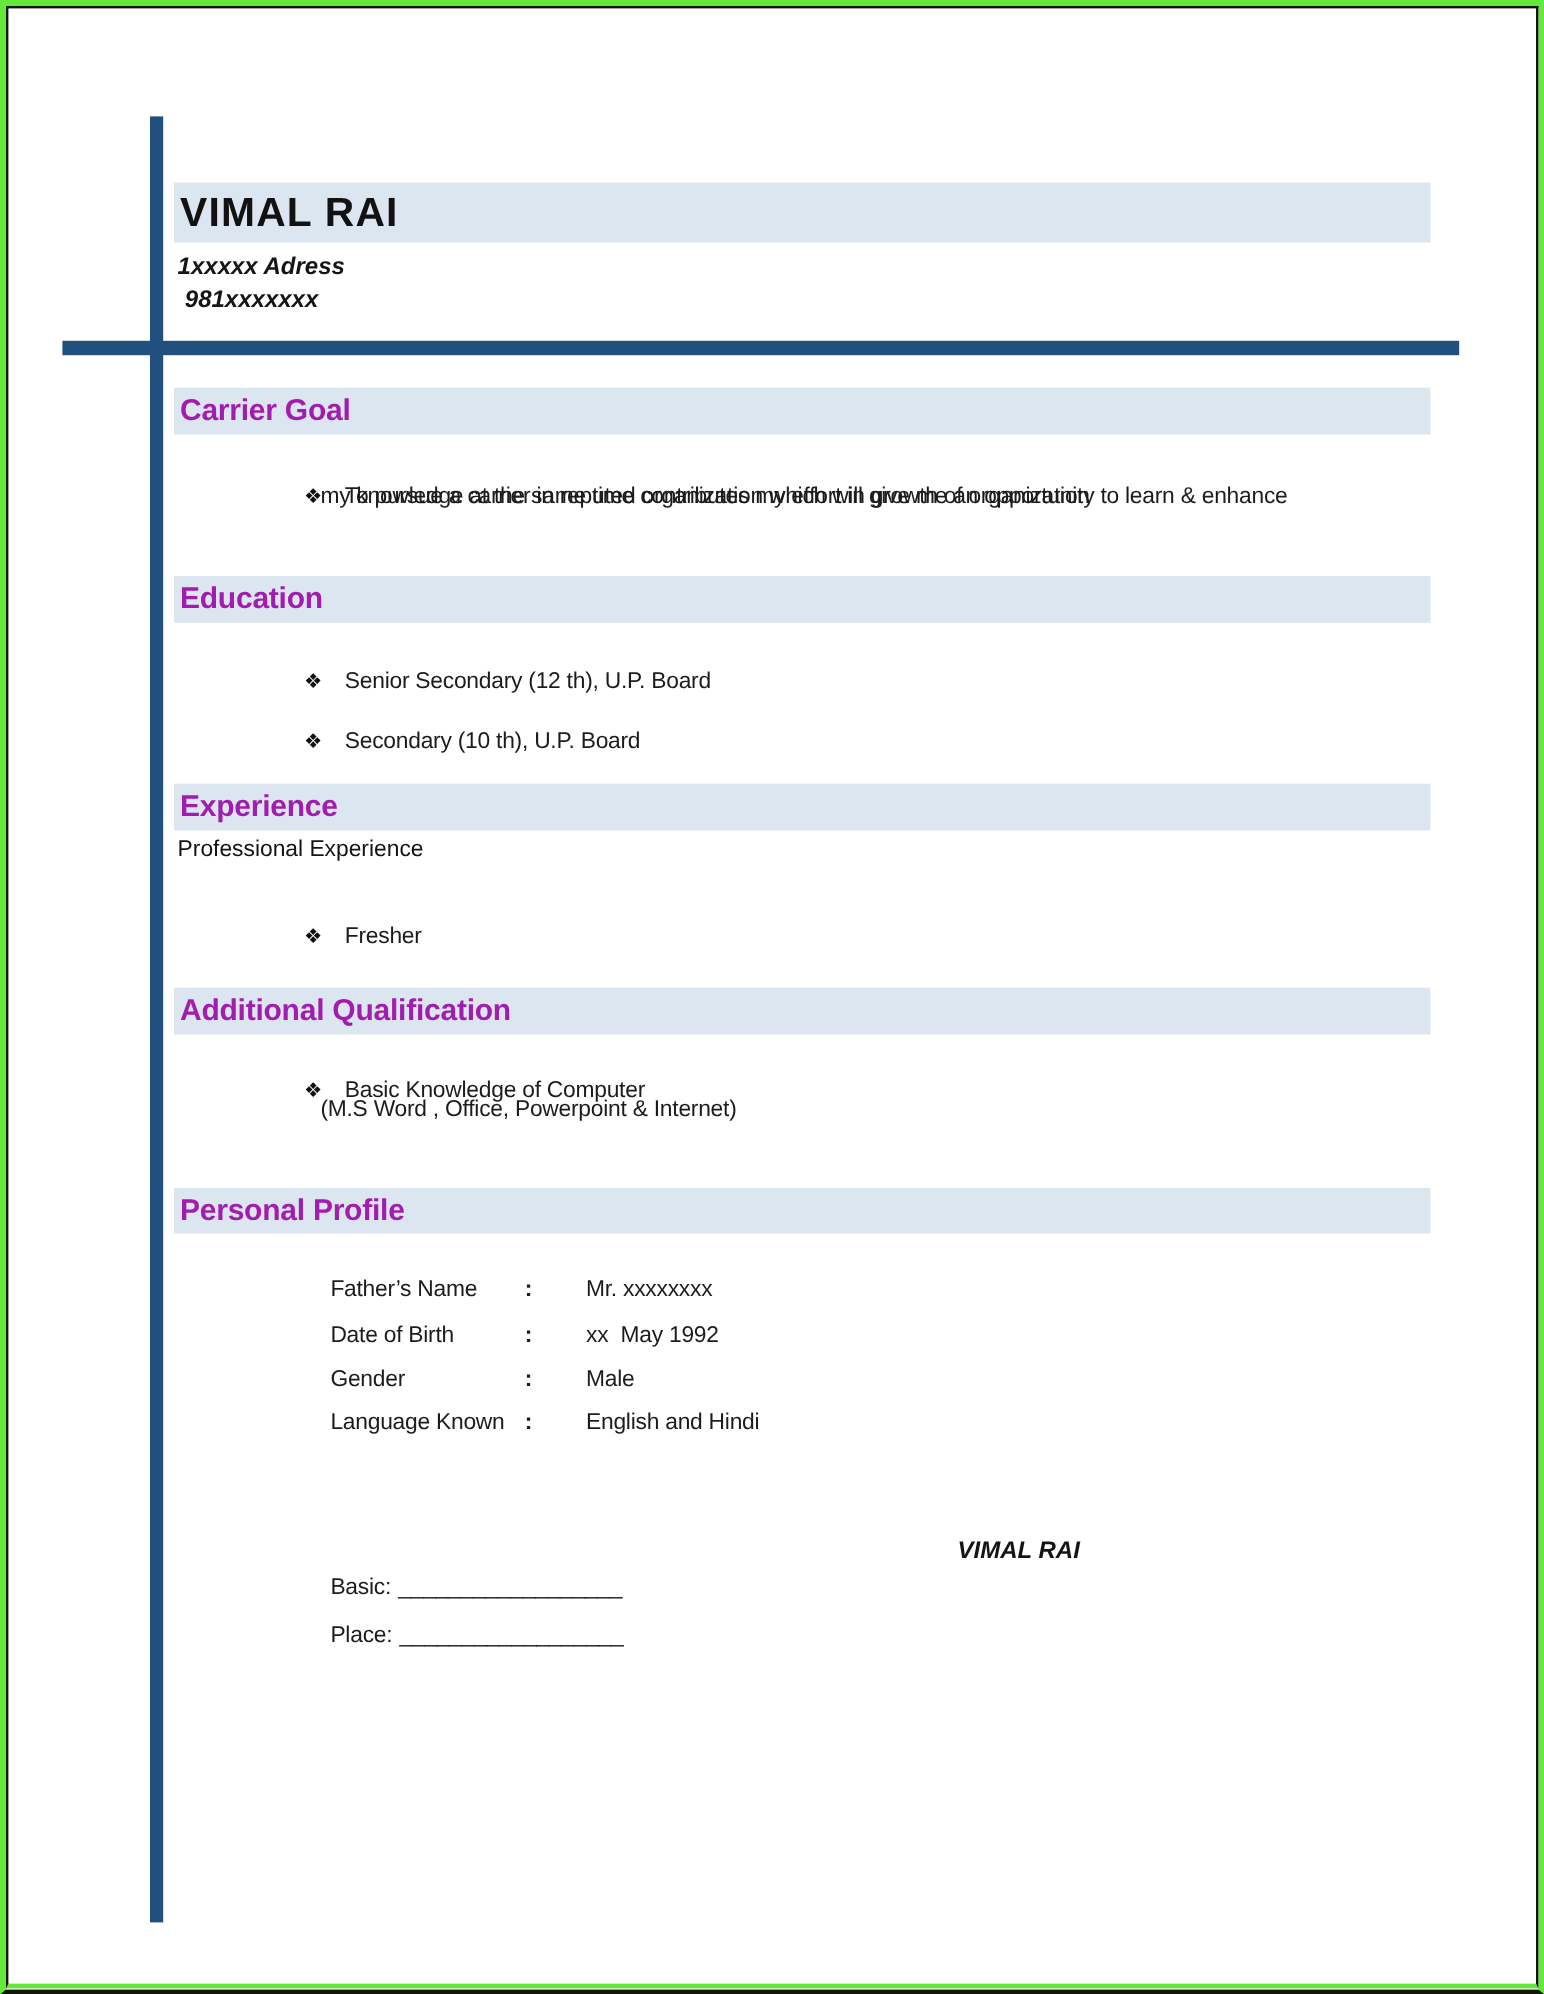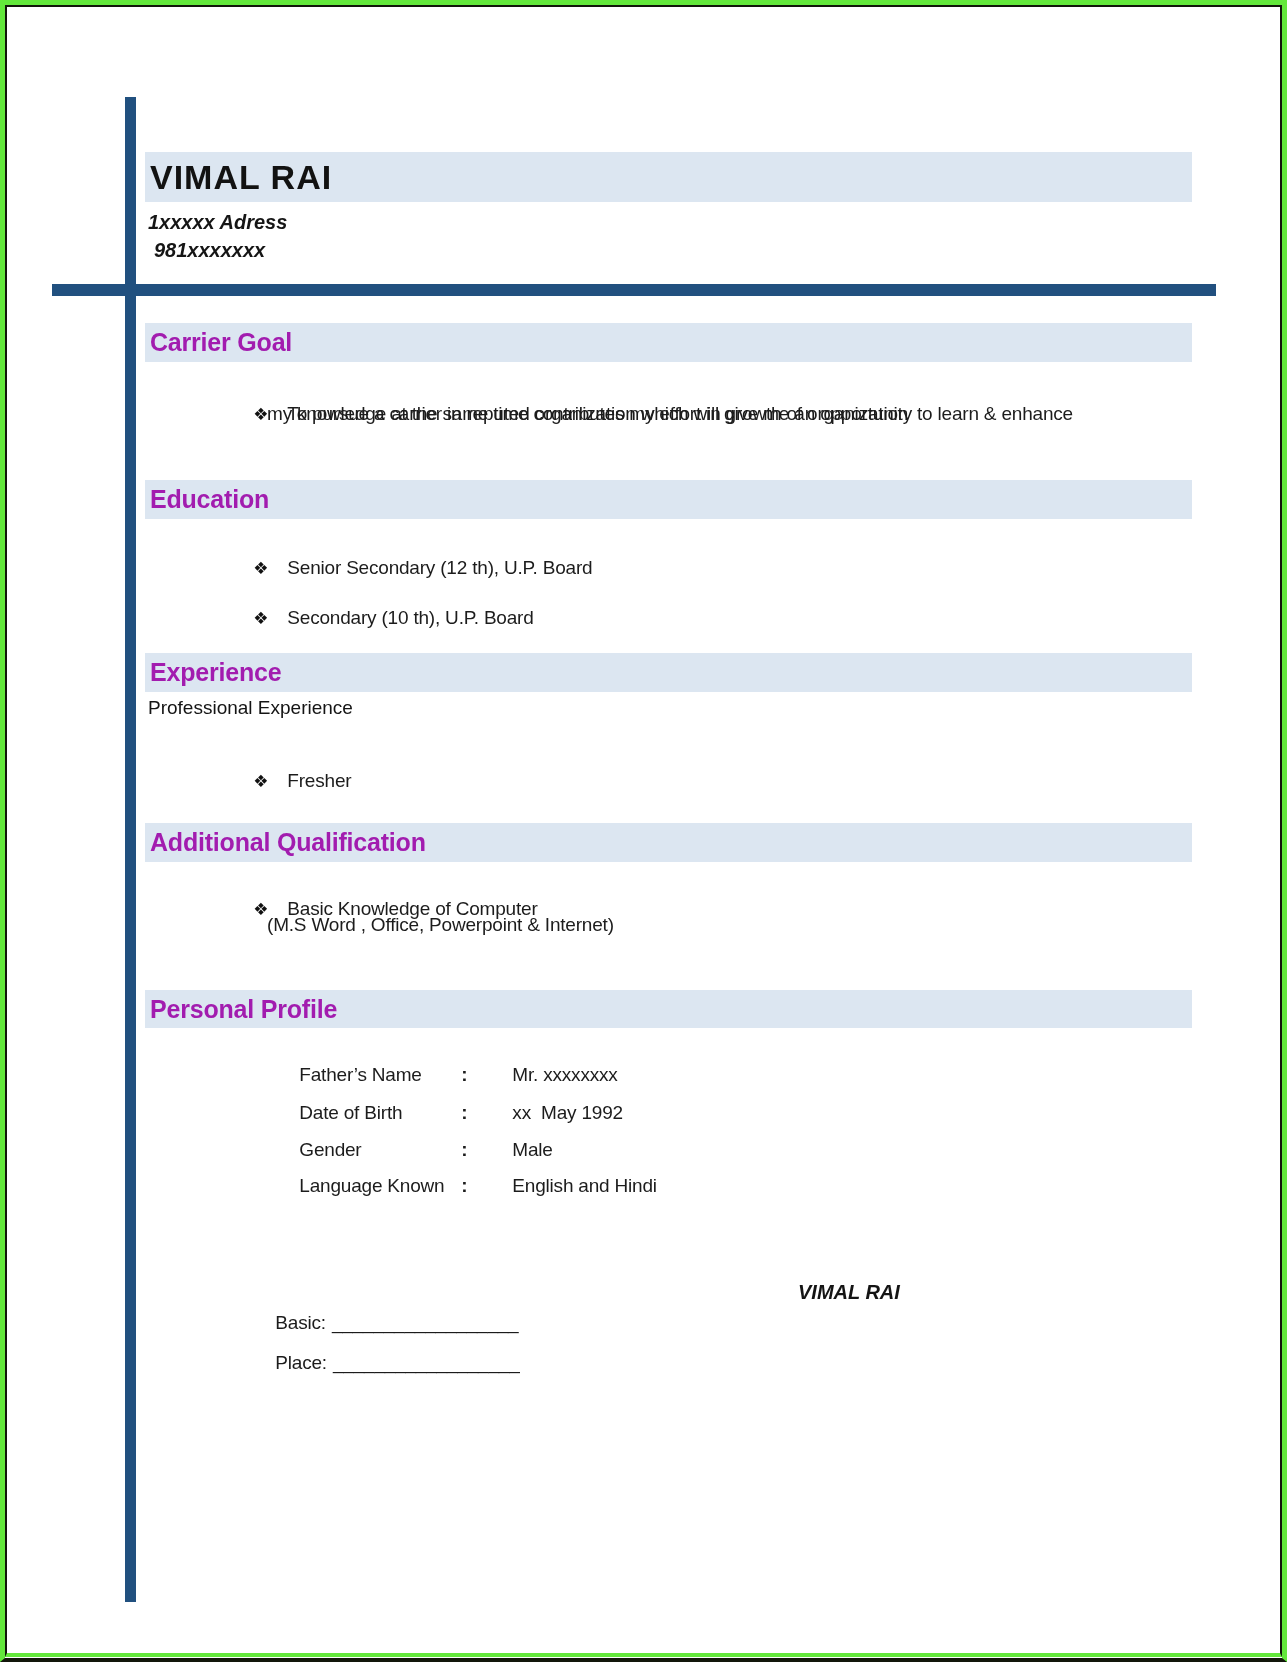--- a/index.html
+++ b/index.html
@@ -23,21 +23,21 @@
     font-size:25px; font-weight:bold; line-height:39px; padding-left:5px;
     color:#a21caf; letter-spacing:-0.2px;
   }
   .addr { position:absolute; font-size:20px; font-weight:bold; font-style:italic; line-height:28px; color:#151515; }
 
   .line { position:absolute; font-size:19px; line-height:28px; letter-spacing:-0.2px; white-space:pre; color:#1c1c1c; }
   .bullet { display:inline-block; width:34px; font-size:17px; color:#111; }
   .subhead { position:absolute; left:148px; font-size:19px; font-weight:normal; line-height:28px; color:#141414; }
 
   .prow { position:absolute; left:255px; font-size:19px; line-height:28px; white-space:pre; letter-spacing:-0.2px; }
-  .prow .lbl { display:inline-block; width:162px;margin-left:24px; }
+  .prow .lbl { display:inline-block; width:162px; }
   .prow .col { display:inline-block; width:51px; font-weight:bold; }
 
   .frow { position:absolute; left:255px; font-size:19px; line-height:28px; letter-spacing:-0.2px; white-space:pre; }
   .frow .fline { margin-left:6px; }
   .sig { position:absolute; left:798px; top:1281px; font-size:20px; font-weight:bold; font-style:italic; color:#141414; }
 </style>
 </head>
 <body>
 
 <div class="page">

